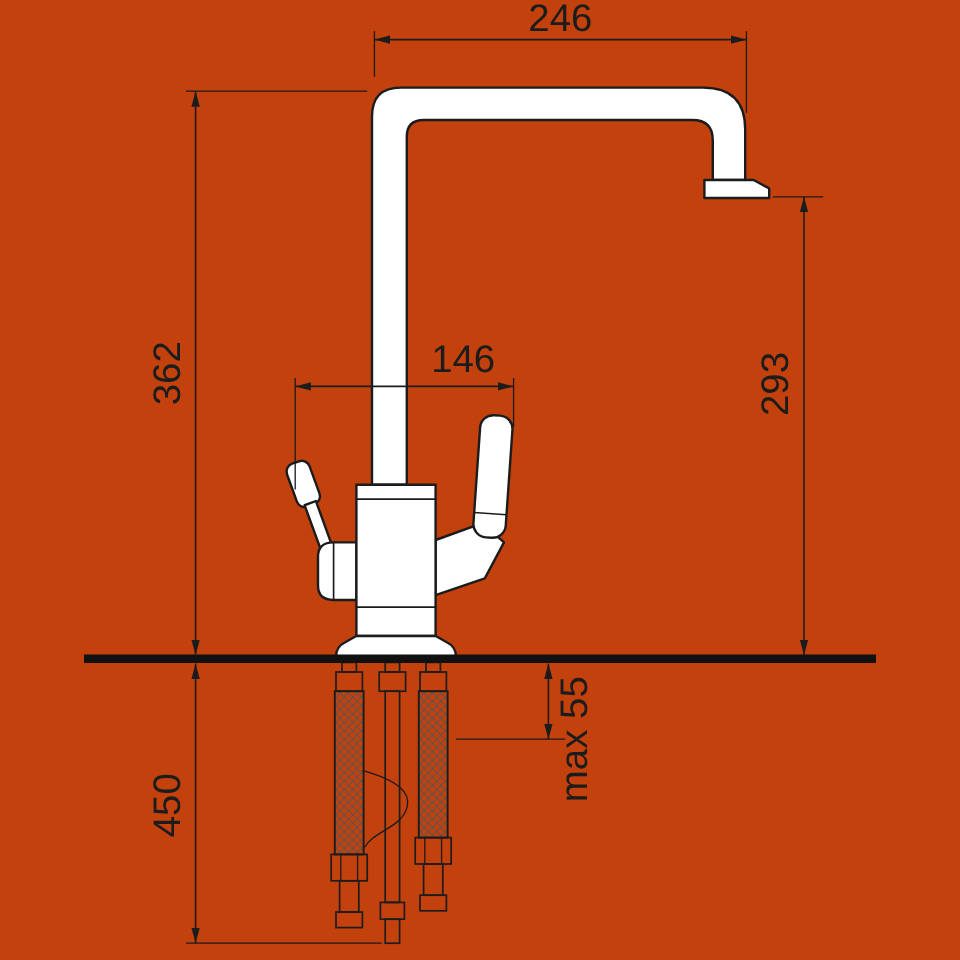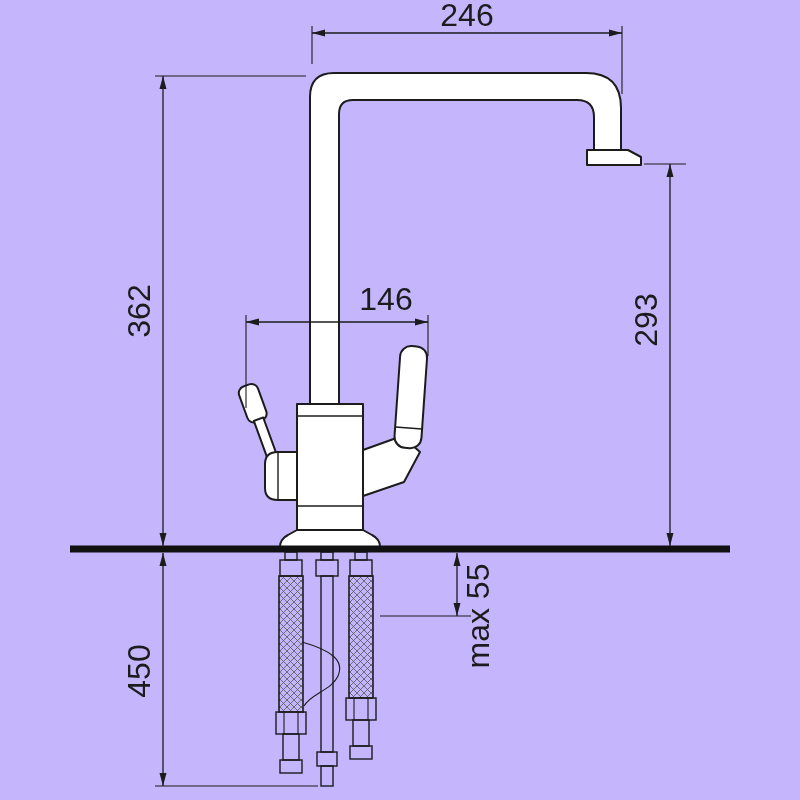--- a/index.html
+++ b/index.html
@@ -6,21 +6,21 @@
     margin: 0;
     padding: 0;
     background: #ffffff;
     width: 800px;
     height: 800px;
     font-family: "Liberation Sans", sans-serif;
   }
   #drawing-wrap {
     width: 800px;
     height: 800px;
-    background: #c4b5fd;
+    background: #c2410c;
   }
   svg { display: block; }
   .obj   { stroke: #1c1c1c; stroke-width: 2;   fill: #ffffff; stroke-linejoin: round; }
   .obj-thin { stroke: #1c1c1c; stroke-width: 1.4; fill: none; }
   .dim   { stroke: #1c1c1c; stroke-width: 1.3; fill: none; }
   .ext   { stroke: #1c1c1c; stroke-width: 1.1; fill: none; }
   .counter { stroke: #111111; stroke-width: 7; fill: none; }
   .dim-label {
     font-family: "Liberation Sans", sans-serif;
     font-size: 32px;

